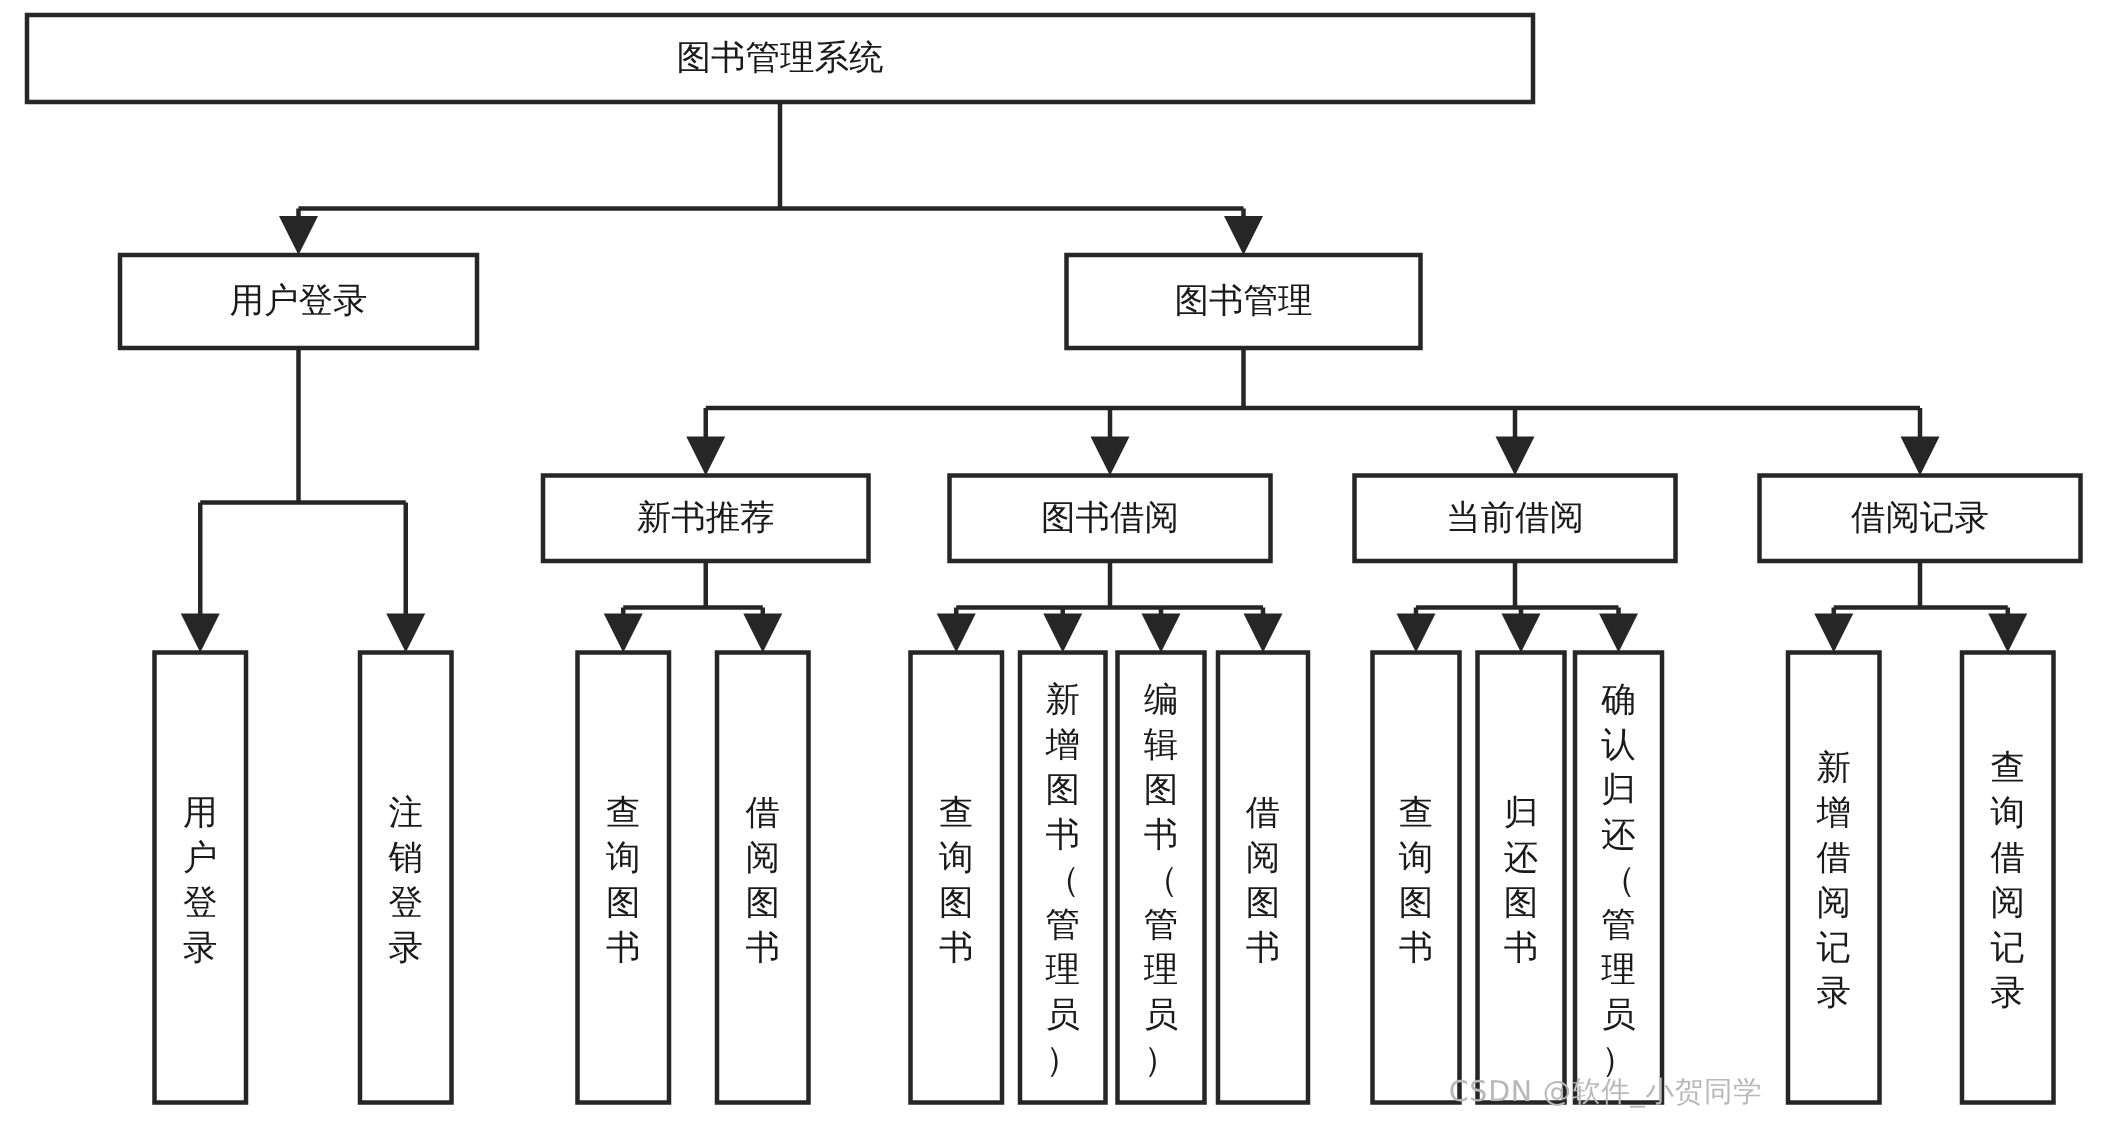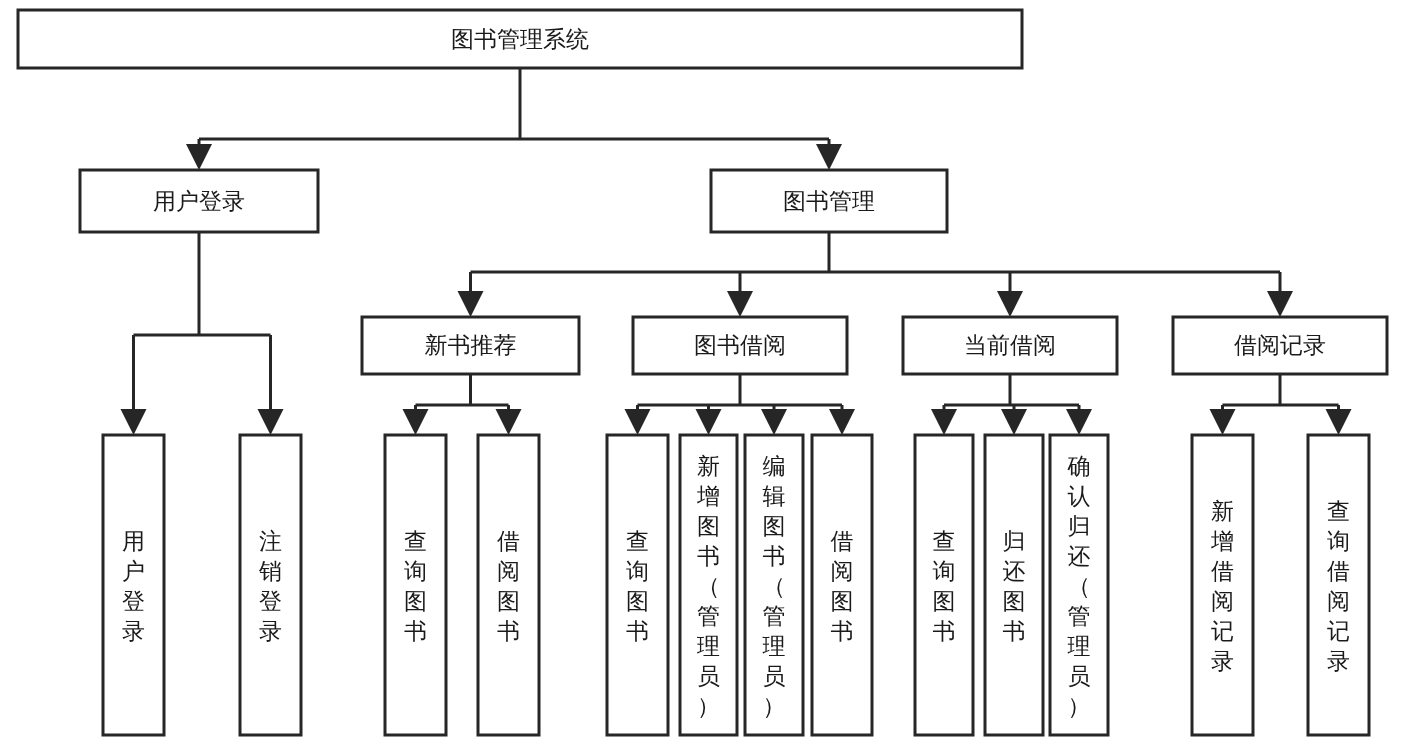--- a/index.html
+++ b/index.html
@@ -217,13 +217,14 @@
         <g>
           <rect x="1192" y="435" width="61" height="300" class="node-box"></rect>
           <text x="1222.5" class="node-label-v"><tspan x="1222.5" y="519">新</tspan><tspan x="1222.5" y="549">增</tspan><tspan x="1222.5" y="579">借</tspan><tspan x="1222.5" y="609">阅</tspan><tspan x="1222.5" y="639">记</tspan><tspan x="1222.5" y="669">录</tspan></text>
         </g>
         <g>
           <rect x="1308" y="435" width="61" height="300" class="node-box"></rect>
           <text x="1338.5" class="node-label-v"><tspan x="1338.5" y="519">查</tspan><tspan x="1338.5" y="549">询</tspan><tspan x="1338.5" y="579">借</tspan><tspan x="1338.5" y="609">阅</tspan><tspan x="1338.5" y="639">记</tspan><tspan x="1338.5" y="669">录</tspan></text>
         </g>
       </g>
   </svg>
+  <div class="watermark-text">CSDN @软件_小贺同学</div>
 </div>
 
 </body></html>

